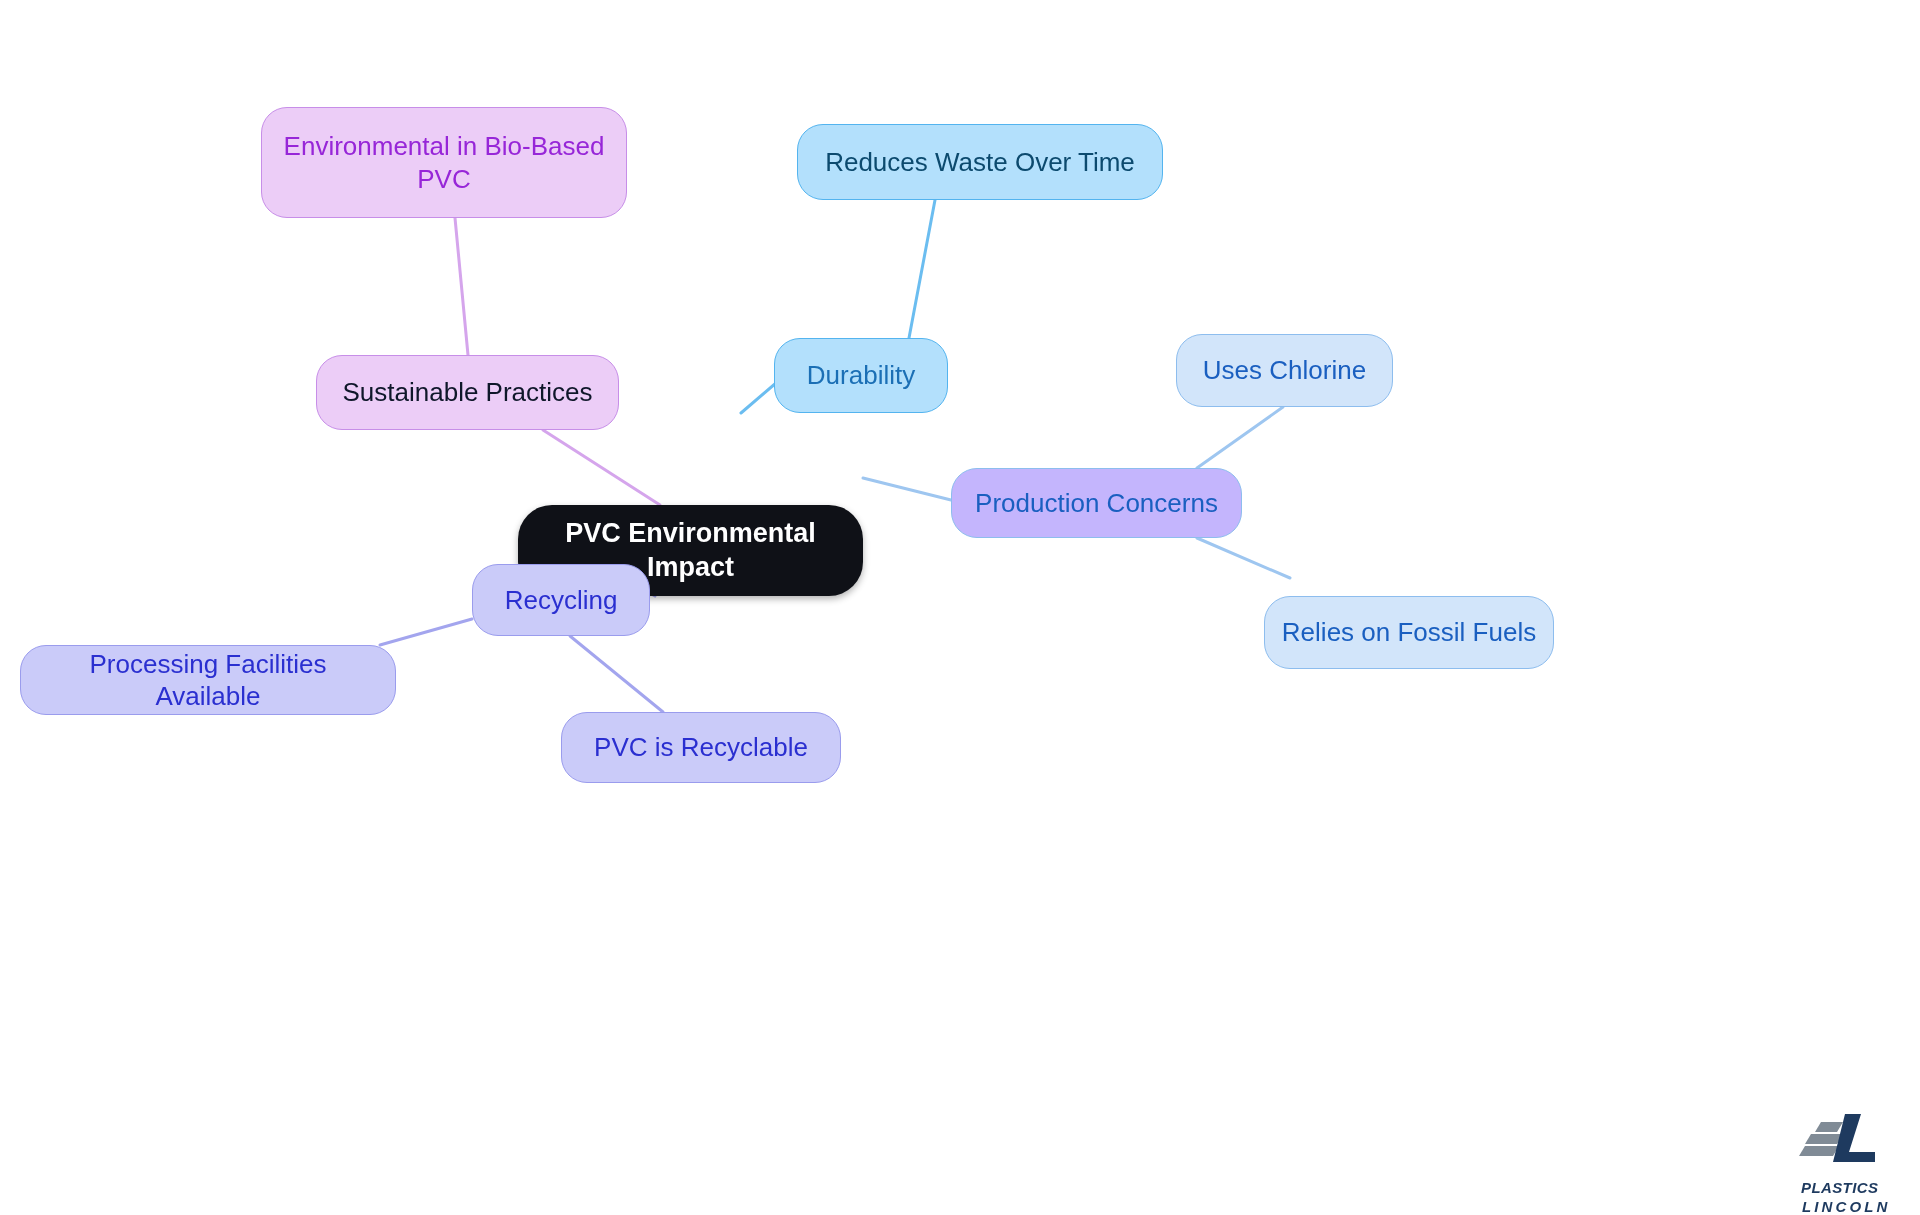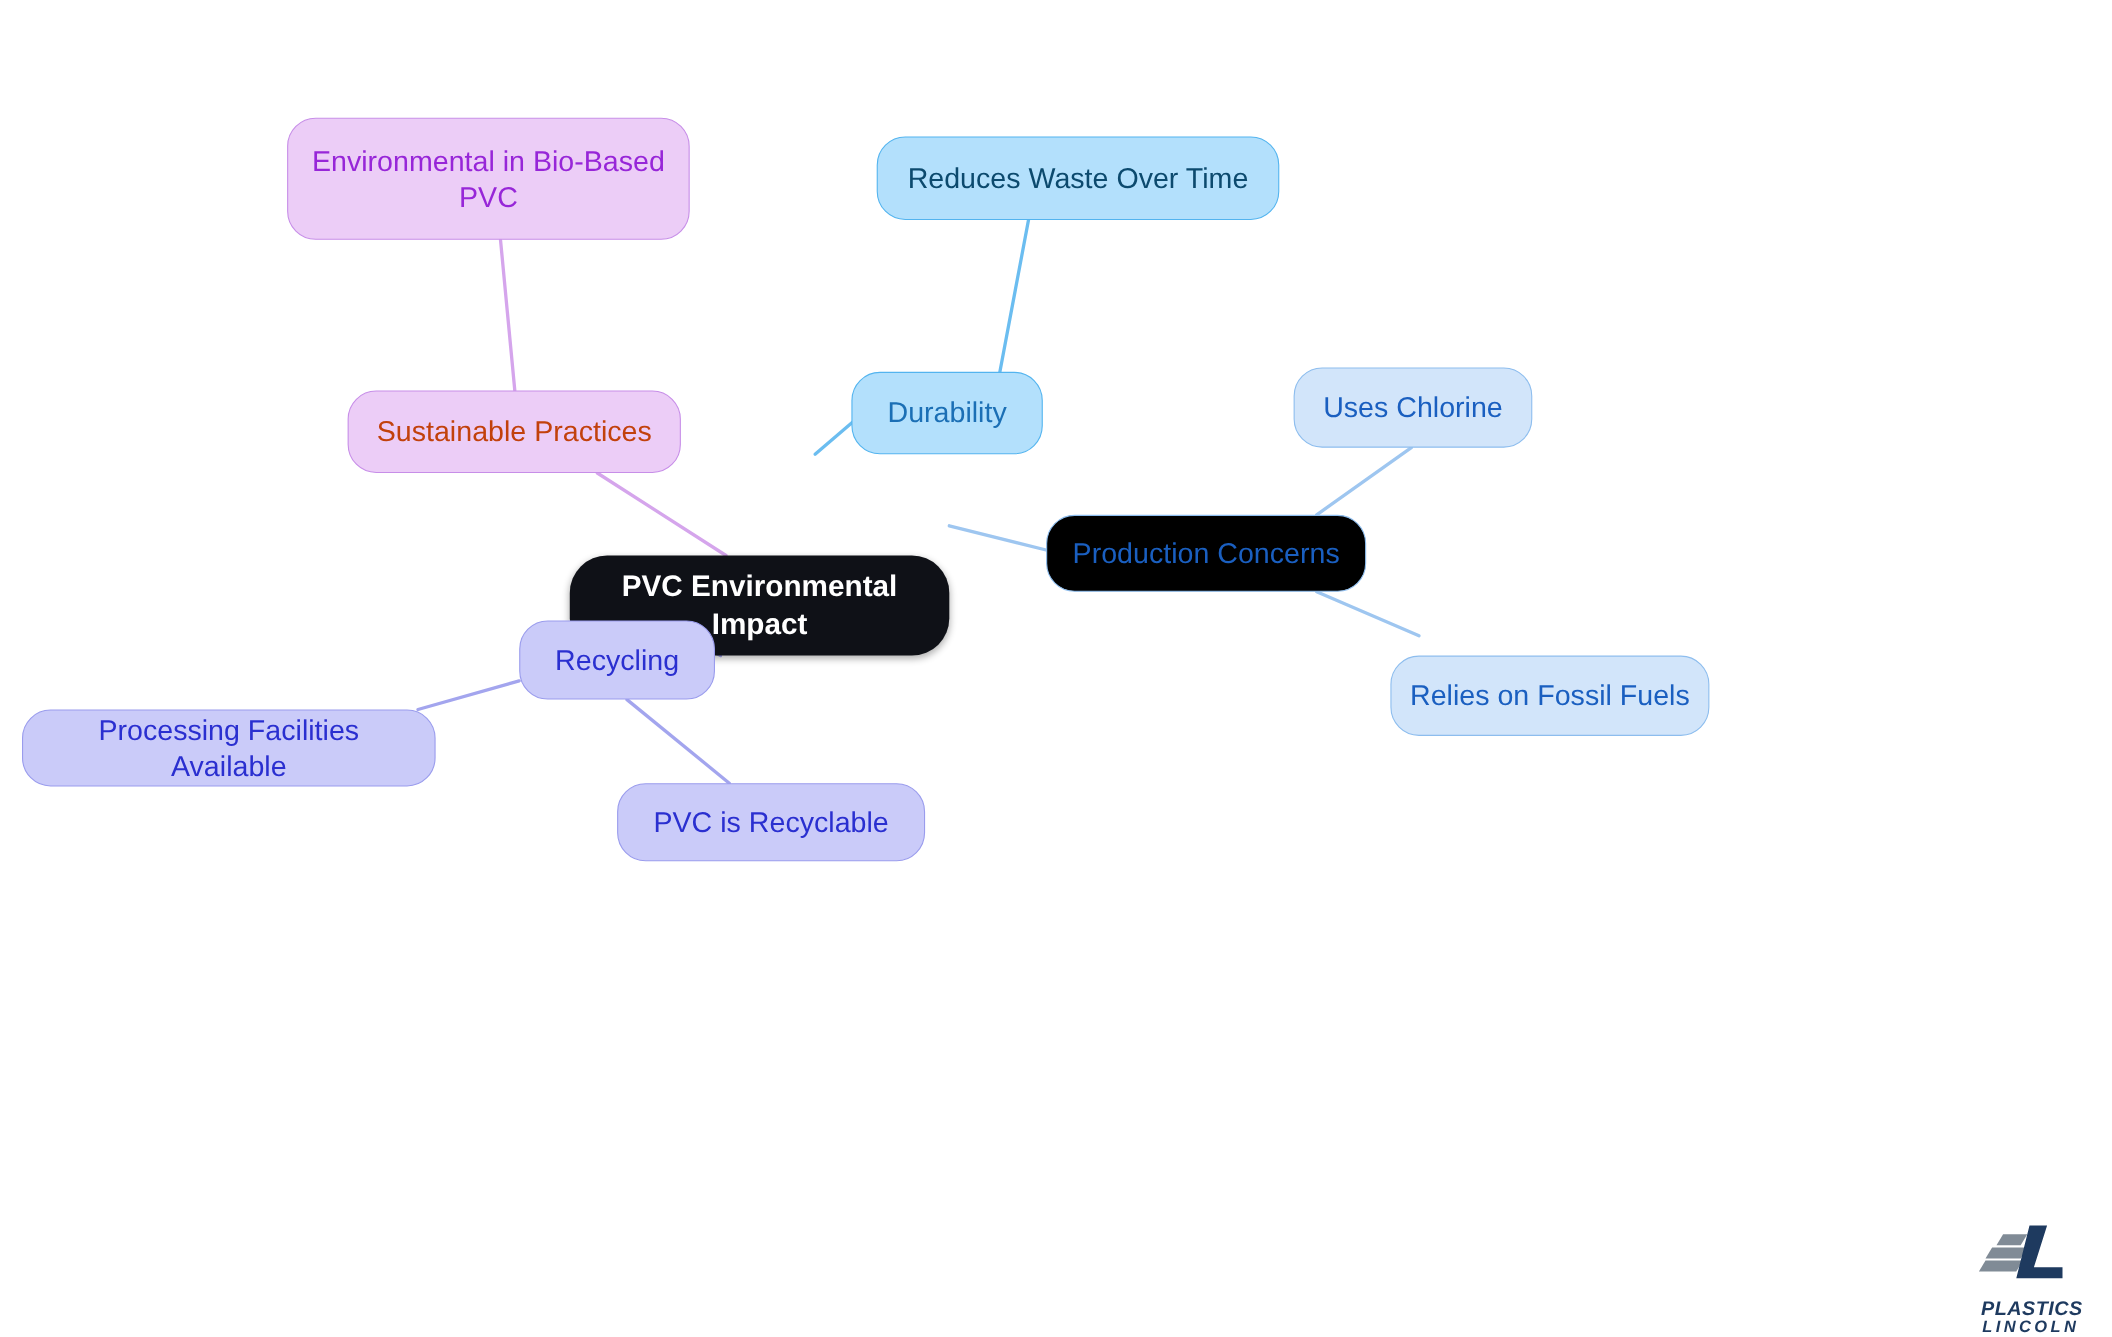--- a/index.html
+++ b/index.html
@@ -63,21 +63,21 @@
     color: #1e3a5f;
     font-weight: 600;
     font-style: italic;
     white-space: nowrap;
     margin-top: 32px;
   }
   .logo-plastics {
     position: absolute;
     left: 2px;
     top: 69px;
-    font-size: 18px;
+    font-size: 15px;
     letter-spacing: 0.4px;
     color: #1e3a5f;
     font-weight: 700;
     font-style: italic;
     white-space: nowrap;
   }
 </style>
 </head>
 <body>
 
@@ -93,33 +93,33 @@
       <line x1="1197" y1="538" x2="1290" y2="578" stroke="#9ec6f0" stroke-width="3" stroke-linecap="round"></line>
       <line x1="655" y1="596" x2="595" y2="564" stroke="#a3a5ee" stroke-width="3" stroke-linecap="round"></line>
       <line x1="472" y1="619" x2="380" y2="645" stroke="#a3a5ee" stroke-width="3" stroke-linecap="round"></line>
       <line x1="570" y1="636" x2="663" y2="712" stroke="#a3a5ee" stroke-width="3" stroke-linecap="round"></line>
     </svg>
 
   <div id="nodes-layer">
       <div class="node node-root" style="left: 518px; top: 505px; width: 345px; height: 91px; background: rgb(15, 17, 23); color: rgb(255, 255, 255); font-weight: bold;">
         <span>PVC Environmental Impact</span>
       </div>
-      <div class="node node-branch" style="left: 316px; top: 355px; width: 303px; height: 75px; background: rgb(236, 205, 247); color: #c2410c; border-color: rgb(199, 142, 232);">
+      <div class="node node-branch" style="left: 316px; top: 355px; width: 303px; height: 75px; background: rgb(236, 205, 247); color: #0f172a; border-color: rgb(199, 142, 232);">
         <span>Sustainable Practices</span>
       </div>
       <div class="node node-leaf" style="left: 261px; top: 107px; width: 366px; height: 111px; background: rgb(236, 205, 247); color: rgb(151, 38, 216); border-color: rgb(199, 142, 232);">
         <span>Environmental in Bio-Based PVC</span>
       </div>
       <div class="node node-branch" style="left: 774px; top: 338px; width: 174px; height: 75px; background: rgb(179, 224, 252); color: rgb(27, 111, 181); border-color: rgb(83, 180, 239); justify-content: center;">
         <span>Durability</span>
       </div>
       <div class="node node-leaf" style="left: 797px; top: 124px; width: 366px; height: 76px; background: rgb(179, 224, 252); color: #0c4a6e; border-color: rgb(83, 180, 239);">
         <span>Reduces Waste Over Time</span>
       </div>
-      <div class="node node-branch" style="left: 951px; top: 468px; width: 291px; height: 70px; background: #000000; color: rgb(26, 95, 192); border-color: rgb(141, 189, 238); align-items: center;">
+      <div class="node node-branch" style="left: 951px; top: 468px; width: 291px; height: 70px; background: #c4b5fd; color: rgb(26, 95, 192); border-color: rgb(141, 189, 238); align-items: center;">
         <span>Production Concerns</span>
       </div>
       <div class="node node-leaf" style="left: 1176px; top: 334px; width: 217px; height: 73px; background: rgb(210, 229, 250); color: rgb(26, 95, 192); border-color: rgb(141, 189, 238);">
         <span>Uses Chlorine</span>
       </div>
       <div class="node node-leaf" style="left: 1264px; top: 578px; width: 290px; height: 73px; background: rgb(210, 229, 250); color: rgb(26, 95, 192); border-color: rgb(141, 189, 238); margin-top: 18px;">
         <span>Relies on Fossil Fuels</span>
       </div>
       <div class="node node-branch" style="left: 472px; top: 564px; width: 178px; height: 72px; background: rgb(202, 203, 249); color: rgb(42, 47, 208); border-color: rgb(154, 156, 237);">
         <span>Recycling</span>

